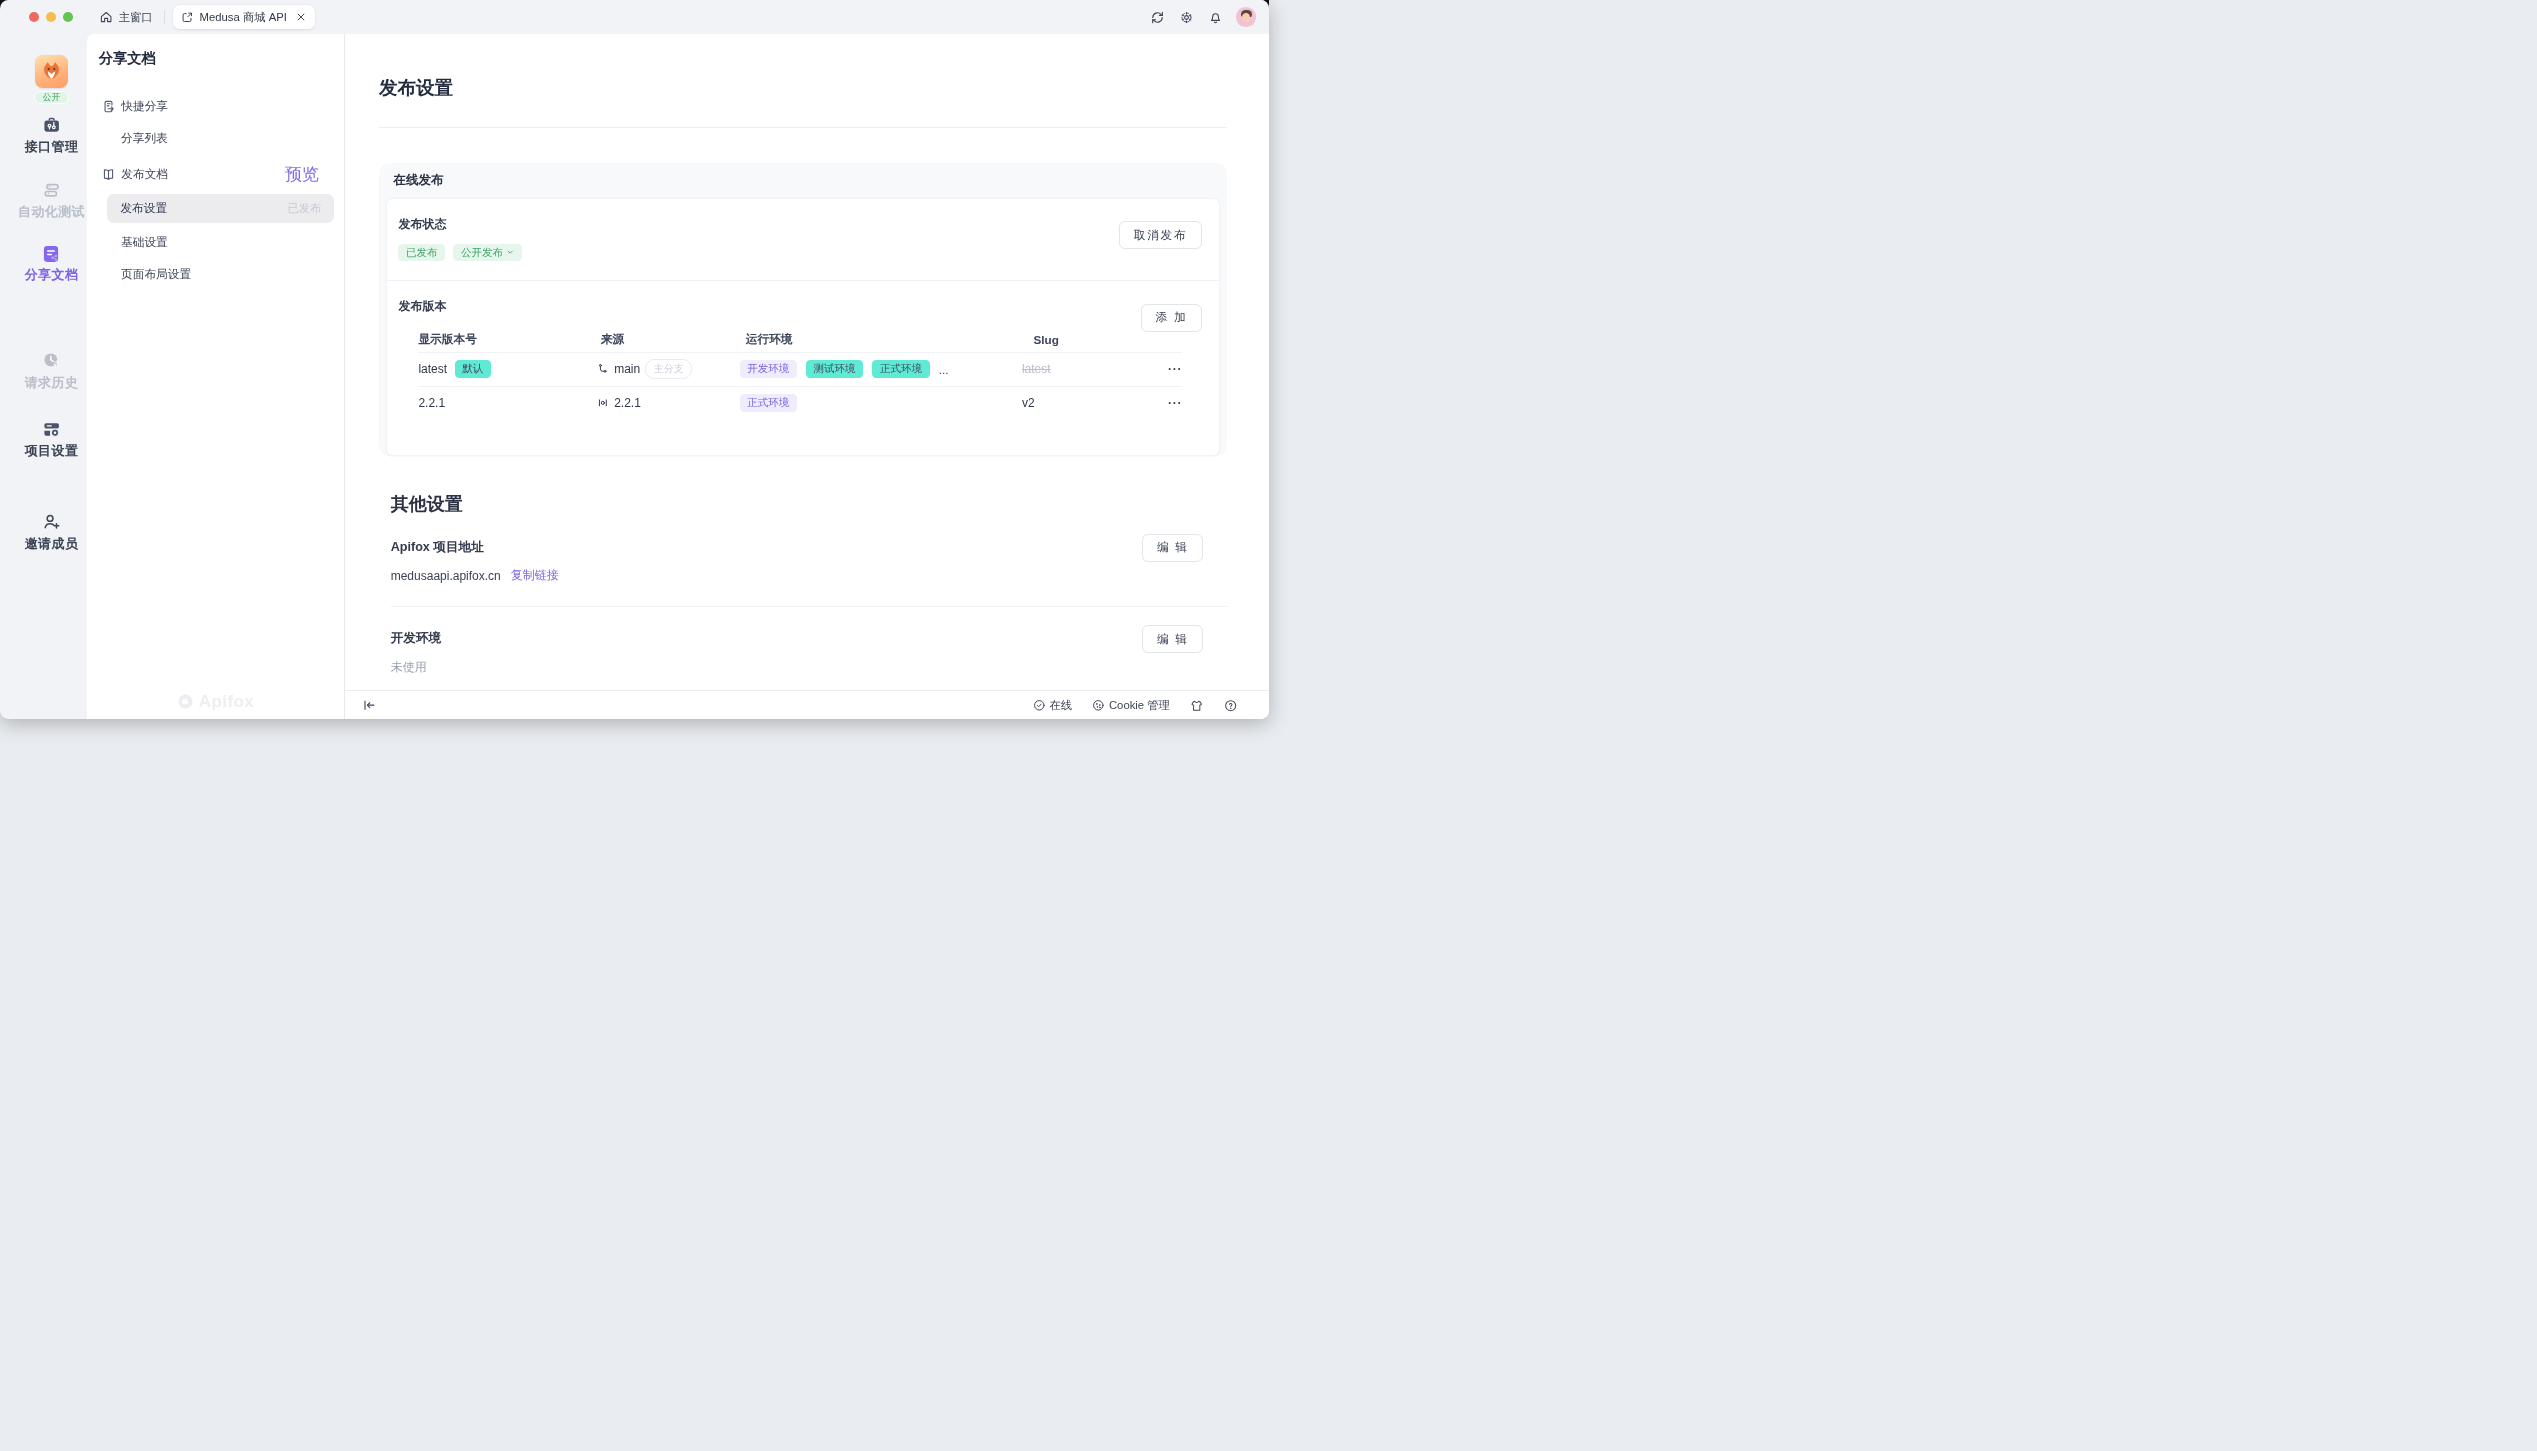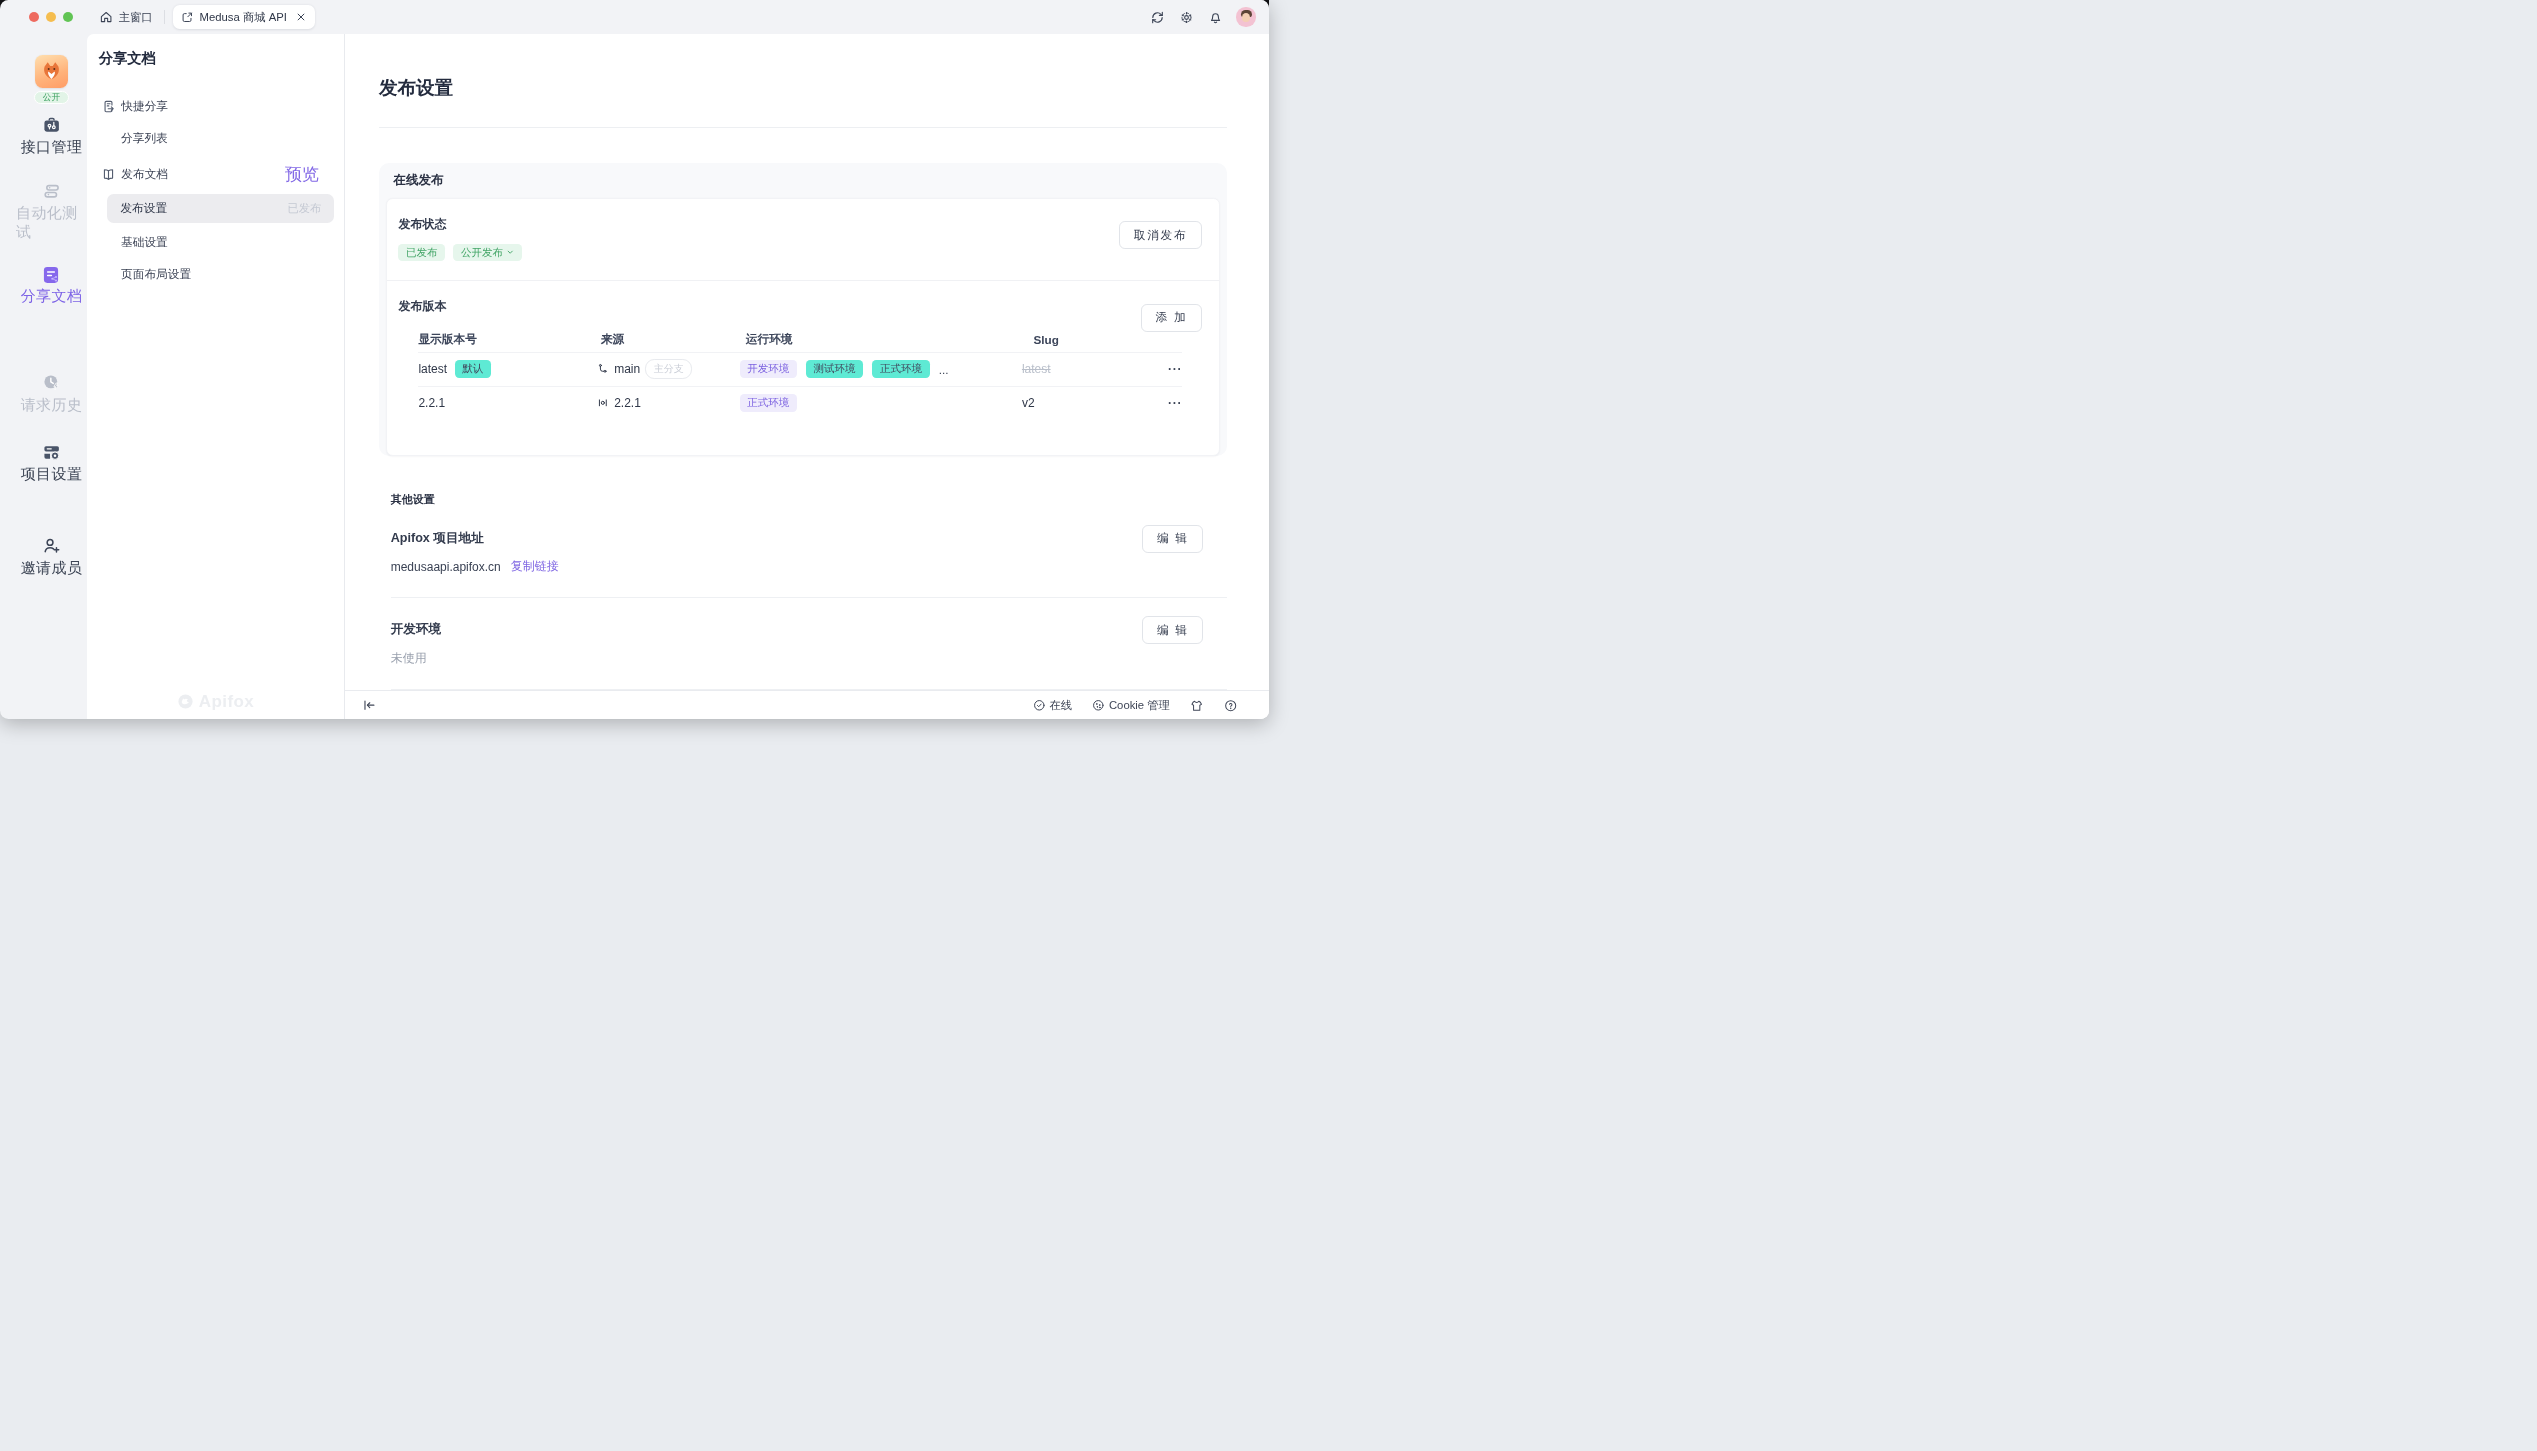--- a/index.html
+++ b/index.html
@@ -24,21 +24,21 @@
   .avatar::after { content:""; position:absolute; left:5.5px; top:5.9px; width:8.4px; height:9.2px; border-radius:50% 50% 46% 46%; background:#f4ceb4; }
 
   
   .app { display:flex; height:686px; }
 
   
   .rail { width:71px; background:#f2f3f6; display:flex; flex-direction:column; align-items:center; flex-shrink:0; }
   .logo { margin-top:21px; width:33px; height:33px; border-radius:7.6px; background:linear-gradient(160deg,#ffe0b0,#ffb27a 60%,#ff9c66); display:flex; align-items:center; justify-content:center; box-shadow:0 0.8px 1.7px rgba(0,0,0,.08); }
   .rail-badge { margin-top:2.5px; background:#e2f4e7; color:#3ba05e; font-size:8.8px; line-height:11.7px; padding:0 7.6px; border-radius:6.7px; border:1.3px solid #fff; }
   .rail-item { display:flex; flex-direction:column; align-items:center; gap:2.5px; cursor:pointer; }
-  .rail-item .lbl { font-size:15px; color:#3c4454; letter-spacing:0.4px; }
+  .rail-item .lbl { font-size:13px; color:#3c4454; letter-spacing:0.4px;font-weight:bold; }
   .rail-item.disabled .lbl { color:#b9bec9; }
   .rail-item.active .lbl { color:#7d63e6; }
   .ri-1 { margin-top:11.7px; } .ri-2 { margin-top:24px; } .ri-3 { margin-top:22.7px; } .ri-4 { margin-top:67px; } .ri-5 { margin-top:28px; } .ri-6 { margin-top:52px; }
   .app-icon { width:20px; height:20px; display:flex; align-items:center; justify-content:center; }
 
   
   .sidebar { width:258px; background:#ffffff; border-right:0.8px solid #e8eaee; border-top-left-radius:6.7px; position:relative; flex-shrink:0; padding-top:15px; }
   .sb-title { font-size:14.3px; font-weight:bold; color:#232b3e; padding-left:11.7px; }
   .sb-nav { margin-top:22px; }
   .sb-row { height:32px; display:flex; align-items:center; padding-left:14.3px; font-size:11.7px; color:#3b4254; cursor:pointer; }
@@ -78,21 +78,21 @@
   .c1 { width:184px; display:flex; align-items:center; gap:7.6px; }
   .c2 { width:146px; display:flex; align-items:center; gap:5px; }
   .c3 { width:290px; display:flex; align-items:center; gap:9.2px; }
   .c4 { width:150px; }
   .c5 { flex:1; text-align:right; color:#3a4254; }
   .slug-strike { color:#b9bfca; text-decoration:line-through; }
   .more-dots { letter-spacing:0.8px; font-weight:bold; cursor:pointer; }
   .ellipsis { color:#3a4254; font-size:11.7px; }
 
   .other { margin-top:36px; padding-left:11.7px; }
-  .other-title { font-size:11px; font-weight:bold; color:#2b3244; }
+  .other-title { font-size:18px; font-weight:bold; color:#2b3244; }
   .o-item { position:relative; padding-top:22.7px; padding-bottom:22px; }
   .o-item + .o-item { border-top:0.8px solid #eef0f3; }
   .o-label { font-size:12.6px; font-weight:bold; color:#333b4d; display:flex; align-items:center; gap:5px; }
   .o-value { margin-top:11.7px; font-size:12px; color:#3a4254; display:flex; align-items:center; gap:10px; }
   .o-value .muted { color:#9aa1ae; }
   .link { color:#7f66e3; cursor:pointer; }
   .o-item .btn.abs2 { position:absolute; right:24px; top:17.6px; }
 
   .statusbar { height:30px; border-top:0.8px solid #e9ebef; background:#fff; display:flex; align-items:center; padding:0 32px 0 17px; }
   .sb-right { margin-left:auto; display:flex; align-items:center; gap:11px; font-size:11.3px; color:#3f4657; }

